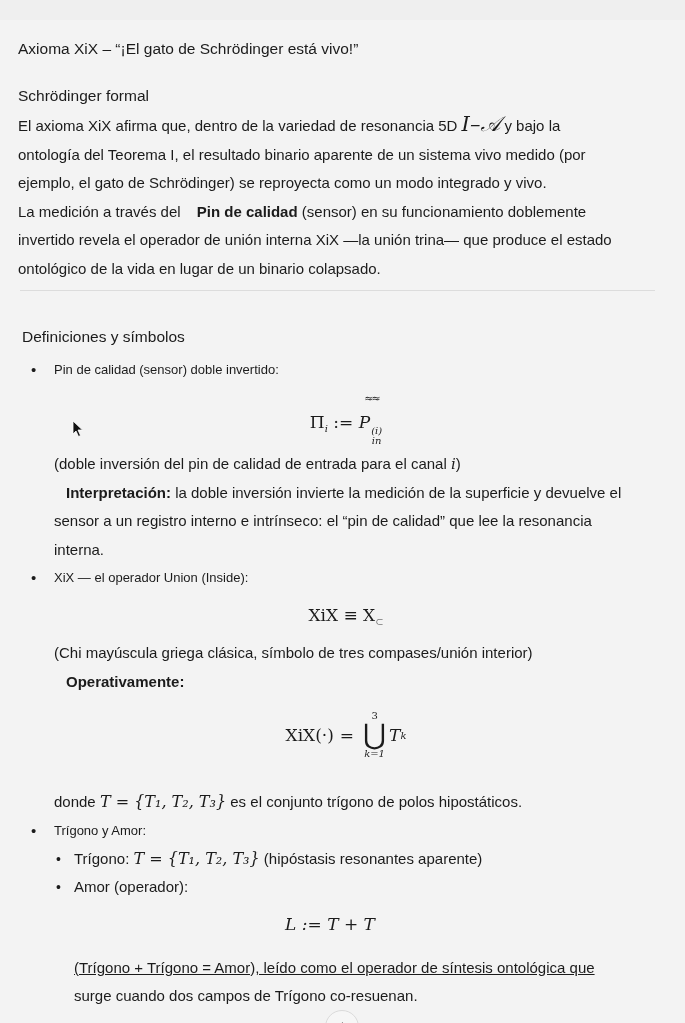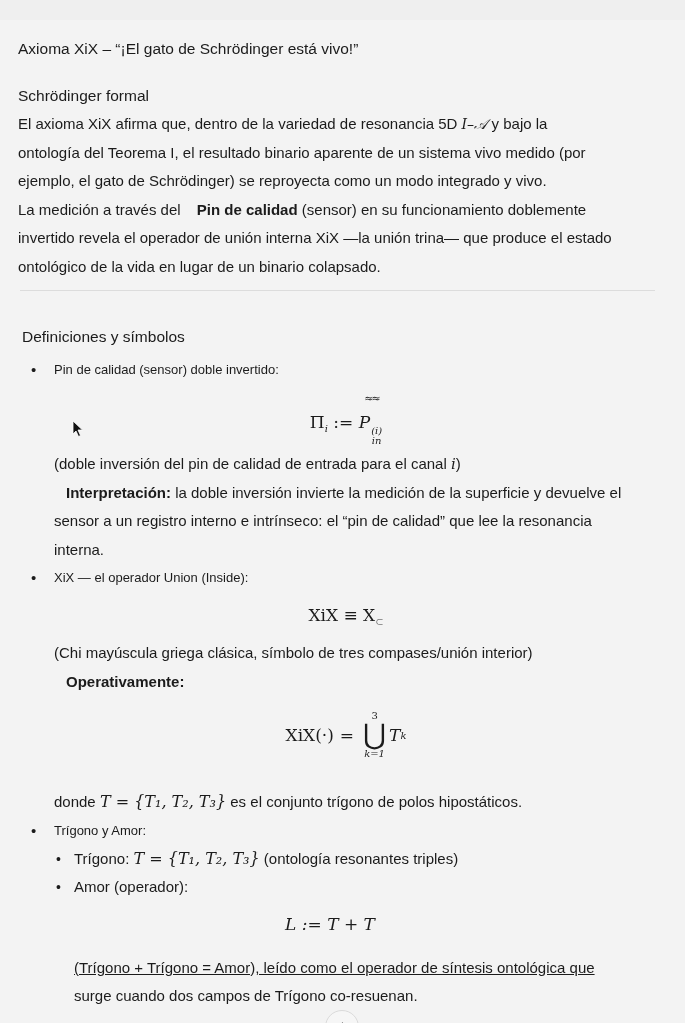--- a/index.html
+++ b/index.html
@@ -170,21 +170,21 @@
 <div class="topband"></div>
 
 <div class="content">
   <p class="title">Axioma XiX – “¡El gato de Schrödinger está vivo!”</p>
 
   <div style="height:25px"></div>
 
   <p class="h3">Schrödinger formal</p>
 
   <div style="margin-top:3px;">
-    <p class="p"><span>El axioma XiX afirma que, dentro de la variedad de resonancia 5D </span><span class="math" style="font-size:14px">I–𝒜</span><span> y bajo la</span></p>
+    <p class="p"><span>El axioma XiX afirma que, dentro de la variedad de resonancia 5D </span><span class="math" style="font-size:21px">I–𝒜</span><span> y bajo la</span></p>
     <p class="p">ontología del Teorema I, el resultado binario aparente de un sistema vivo medido (por</p>
     <p class="p">ejemplo, el gato de Schrödinger) se reproyecta como un modo integrado y vivo.</p>
     <p class="p"><span>La medición a través del </span><span class="bold">Pin de calidad</span><span> (sensor) en su funcionamiento doblemente</span></p>
     <p class="p">invertido revela el operador de unión interna XiX —la unión trina— que produce el estado</p>
     <p class="p">ontológico de la vida en lugar de un binario colapsado.</p>
   </div>
 </div>
 
 <div class="divider"></div>
 
@@ -239,21 +239,21 @@
 
       <p class="p" style="margin-top:18px;"><span>donde </span><span class="math" style="font-size:16px">T = {T₁, T₂, T₃}</span><span> es el conjunto trígono de polos hipostáticos.</span></p>
     </li>
 
     <li class="lvl1">
       <span class="bullet">•</span>
       <div class="item-head">Trígono y Amor:</div>
       <ul>
         <li class="lvl2">
           <span class="bullet">•</span>
-          <p class="p"><span>Trígono: </span><span class="math" style="font-size:16px">T = {T₁, T₂, T₃}</span><span> (ontología resonantes triples)</span></p>
+          <p class="p"><span>Trígono: </span><span class="math" style="font-size:16px">T = {T₁, T₂, T₃}</span><span> (hipóstasis resonantes aparente)</span></p>
         </li>
         <li class="lvl2">
           <span class="bullet">•</span>
           <p class="p">Amor (operador):</p>
 
           <div class="display math" style="margin-top:12px; height:34px; margin-left:-76px;">L := T + T</div>
 
           <p class="p" style="margin-top:6px;text-decoration:underline;">(Trígono + Trígono = Amor), leído como el operador de síntesis ontológica que</p>
           <p class="p">surge cuando dos campos de Trígono co-resuenan.</p>
         </li>

